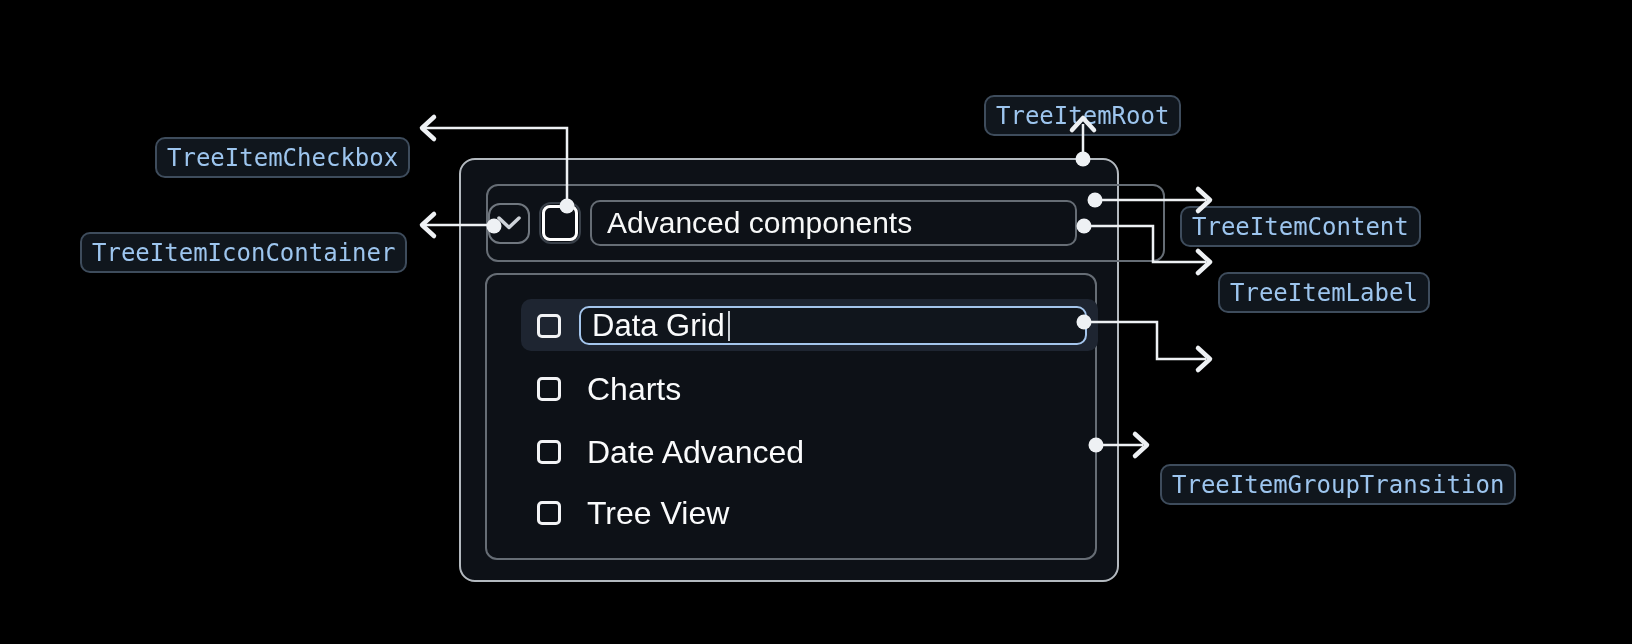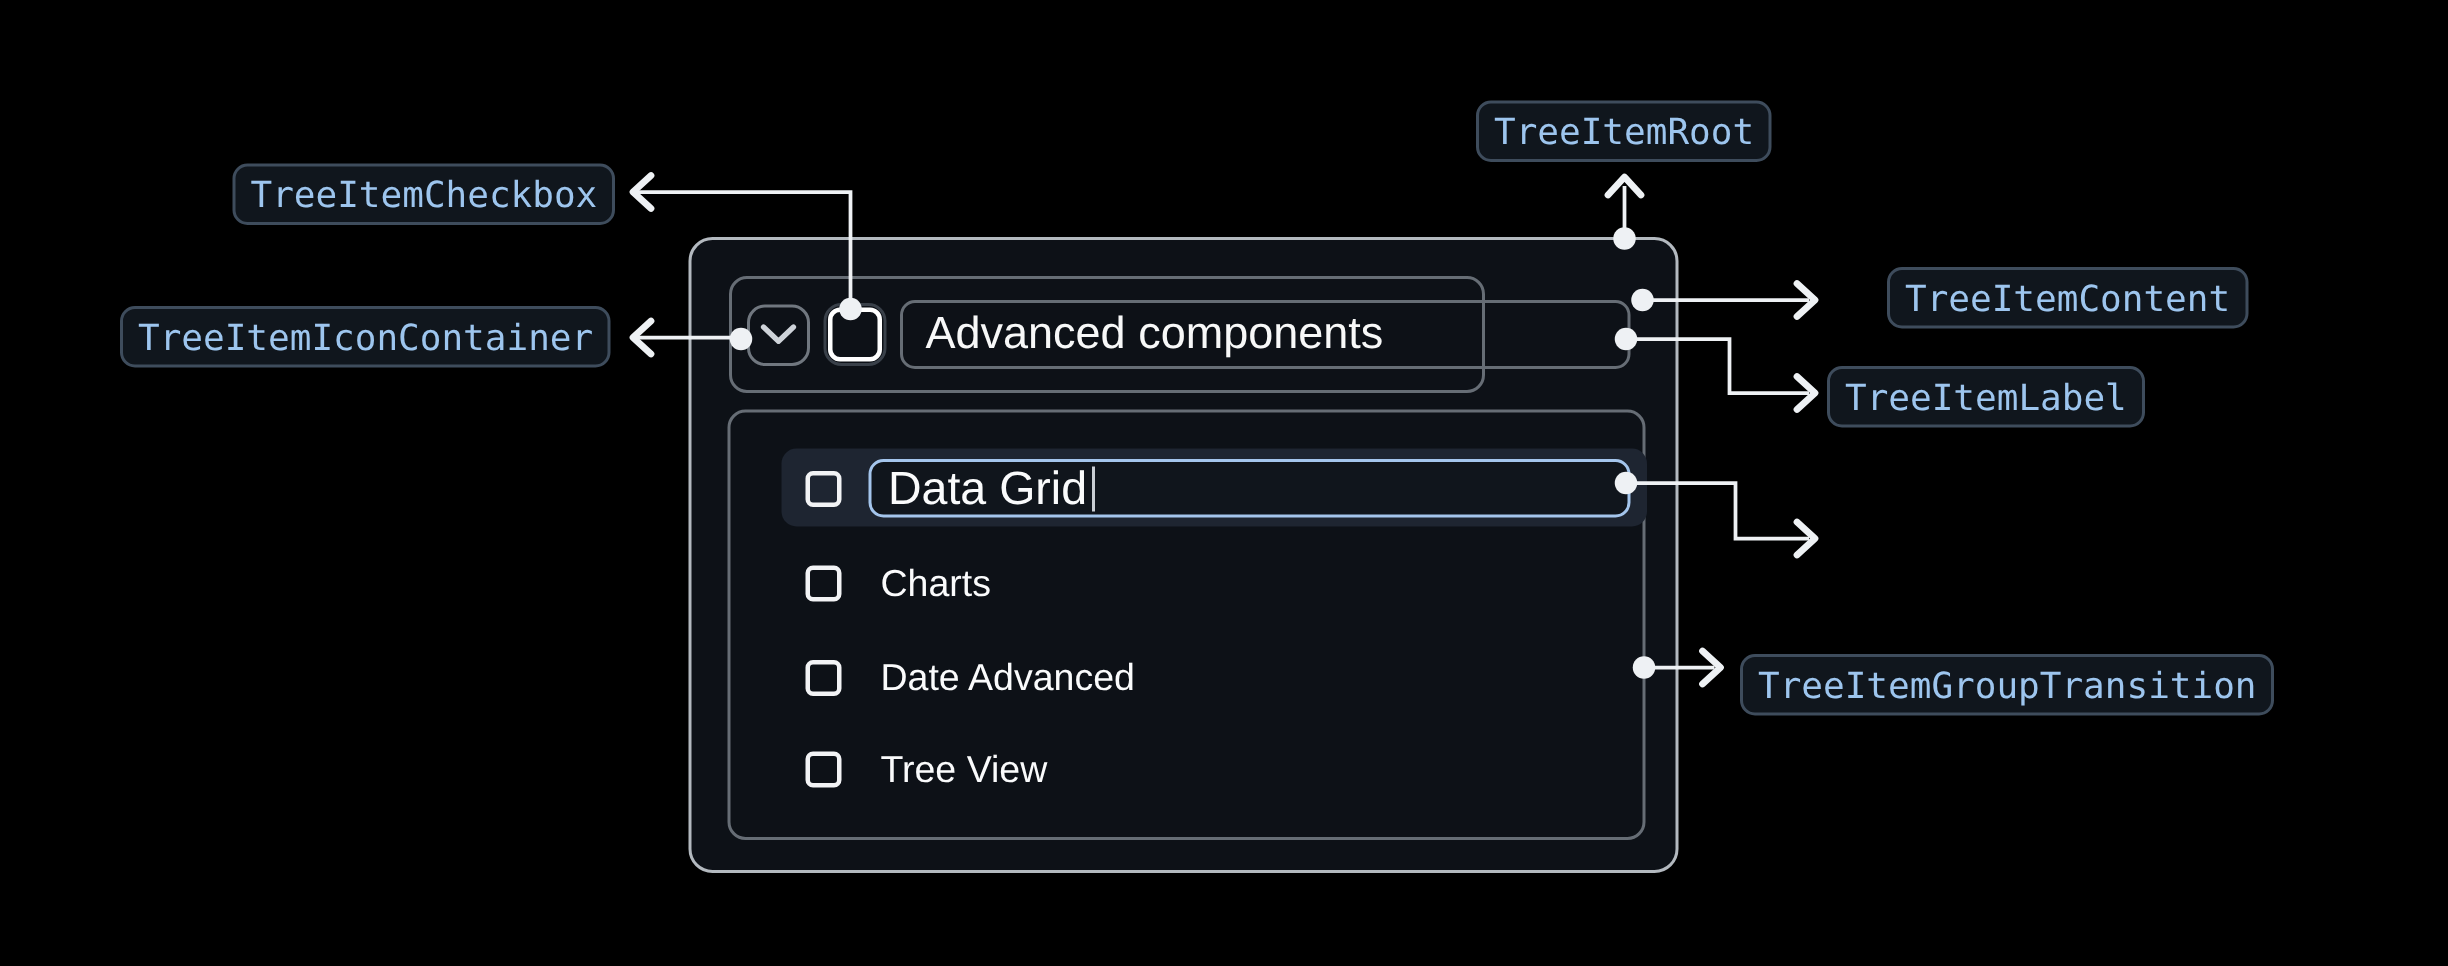--- a/index.html
+++ b/index.html
@@ -18,37 +18,38 @@
     display:inline-flex;align-items:center;
     height:41px;box-sizing:border-box;
     padding:0 10px;
     background:#10161d;
     border:2px solid #3e4c5c;
     border-radius:10px;
     font-family:"DejaVu Sans Mono","Liberation Mono",monospace;
     font-size:24px;
     color:#9dc5ee;
     white-space:nowrap;
+    margin-top:28px;
   }
 
   
   .root-box{
     position:absolute;left:459px;top:158px;width:660px;height:424px;
     box-sizing:border-box;
     background:#0d1117;
     border:2px solid #b3b9bf;
     border-radius:16px;
   }
   .content-box{
-    position:absolute;left:25px;top:24px;width:504px;height:78px;
+    position:absolute;left:25px;top:24px;width:679px;height:78px;
     box-sizing:border-box;
     border:2px solid #666d75;
     border-radius:12px;
     display:flex;align-items:center;
-    padding-left:10px;gap:9px;
+    gap:9px;
   }
   .icon-container{
     width:42px;height:41px;box-sizing:border-box;flex:none;
     border:2px solid #70777f;border-radius:12px;
     display:flex;align-items:center;justify-content:center;
   }
   .checkbox-wrap{
     width:42px;height:42px;box-sizing:border-box;flex:none;
     border:2px solid #394049;border-radius:12px;
     display:flex;align-items:center;justify-content:center;
@@ -92,35 +93,35 @@
   }
   .caret{
     display:inline-block;width:2.5px;height:30px;
     background:#c9ced4;margin-left:3px;
   }
   .tree-row{
     position:absolute;left:50px;height:24px;
     display:flex;align-items:center;gap:26px;
   }
   .tree-row .row-label{
-    font-size:25px;color:#fafbfc;line-height:24px;white-space:nowrap;
+    font-size:32px;color:#fafbfc;line-height:24px;white-space:nowrap;
   }
 
   
   .overlay{position:absolute;left:0;top:0;pointer-events:none;}
 </style>
 </head>
 <body>
 
 <div class="scene">
 
   <div class="badge" style="left:80px;top:204px">TreeItemIconContainer</div>
   <div class="badge" style="left:155px;top:109px">TreeItemCheckbox</div>
   <div class="badge" style="left:984px;top:67px">TreeItemRoot</div>
-  <div class="badge" style="left:1258px;top:178px">TreeItemContent</div>
+  <div class="badge" style="left:1180px;top:178px">TreeItemContent</div>
   <div class="badge" style="left:1218px;top:244px">TreeItemLabel</div>
   <div class="badge" style="left:1160px;top:436px">TreeItemGroupTransition</div>
 
   <div class="root-box">
 
     <div class="content-box">
       <div class="icon-container">
         <span style="display:flex">
           <svg width="26" height="16" viewBox="0 0 26 16">
             <polyline points="3,3 13,12.5 23,3" fill="none" stroke="#ced3d9" stroke-width="3.5" stroke-linecap="round" stroke-linejoin="round"></polyline>

